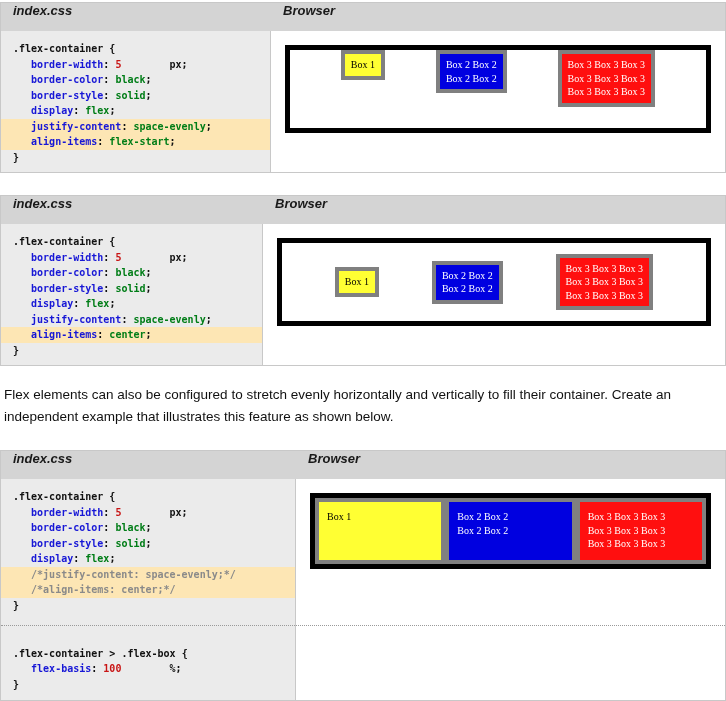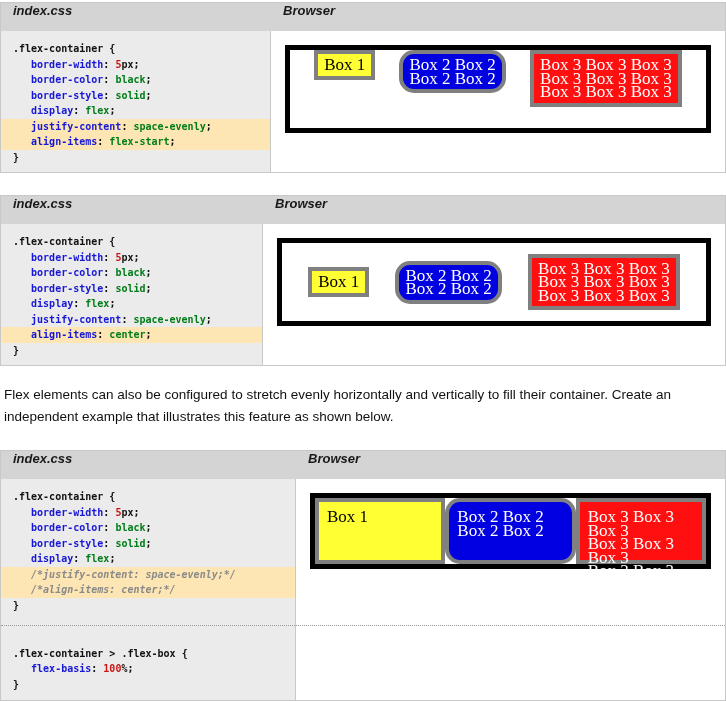--- a/index.html
+++ b/index.html
@@ -57,47 +57,47 @@
     color: #111111;
     white-space: pre;
     font-weight: bold;
   }
   .ln { display: block; padding: 0 6px 0 12px; }
   .ln.hl { background: #fde6b4; }
   .sel  { color: #111111; }
   .prop { color: #1717d6; text-align: center; }
   .val  { color: #007d17; }
   .num  { color: #c81414; }
-  .unit { color: #111111; }
+  .unit { color: #111111; padding-left: 48px; }
   .punc { color: #111111; }
-  .cmt  { color: #8a8a8a; font-style: italic; font-weight: bold; }
+  .cmt  { color: #8a8a8a; font-weight: bold; }
 
   
   .demo-wrap { padding: 14px 14px 0 14px; }
   .flex-container {
     border: 5px solid #000000;
     background: #ffffff;
     display: flex;
     justify-content: space-evenly;
   }
   .flex-container.jc-none { justify-content: flex-start; }
   .ai-start  { align-items: flex-start; }
   .ai-center { align-items: center; }
   .ai-stretch{ align-items: stretch; }
 
   .flex-box {
     border: 4px solid #808080;
     font-family: "Liberation Serif", serif;
-    font-size: 17px;
+    font-size: 10px;
     line-height: 13.5px;
     padding: 4px 6px;
     white-space: pre-line;
   }
   .box-yellow { background: #ffff33; color: #000000; }
-  .box-blue   { background: #0000e0; color: #ffffff; border-radius: 15px; }
+  .box-blue   { background: #0000e0; color: #ffffff; }
   .box-red    { background: #ff0f0f; color: #ffffff; font-family: Liberation Serif, serif; }
   .grow .flex-box { flex-basis: 100%; }
   .grow .flex-box { padding: 8px 8px; }
 
   
   .para {
     position: absolute;
     font-size: 13.5px;
     line-height: 22px;
     color: #111111;

